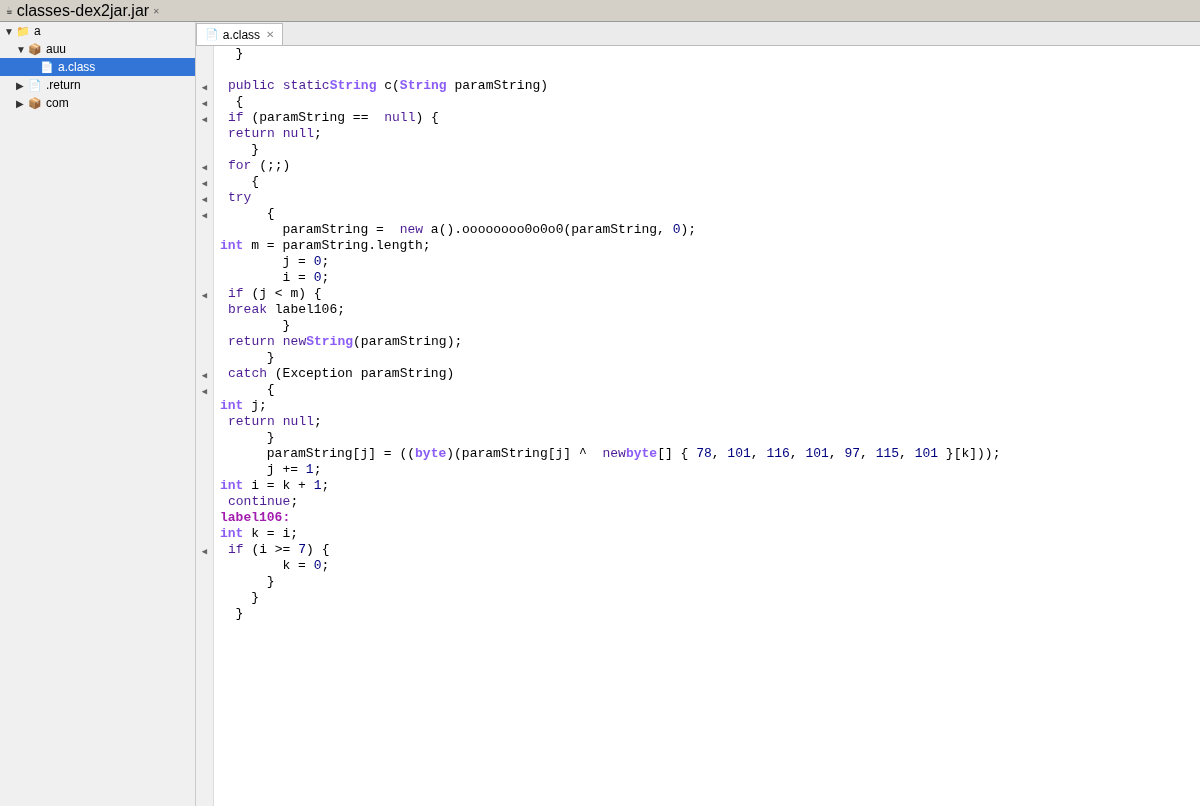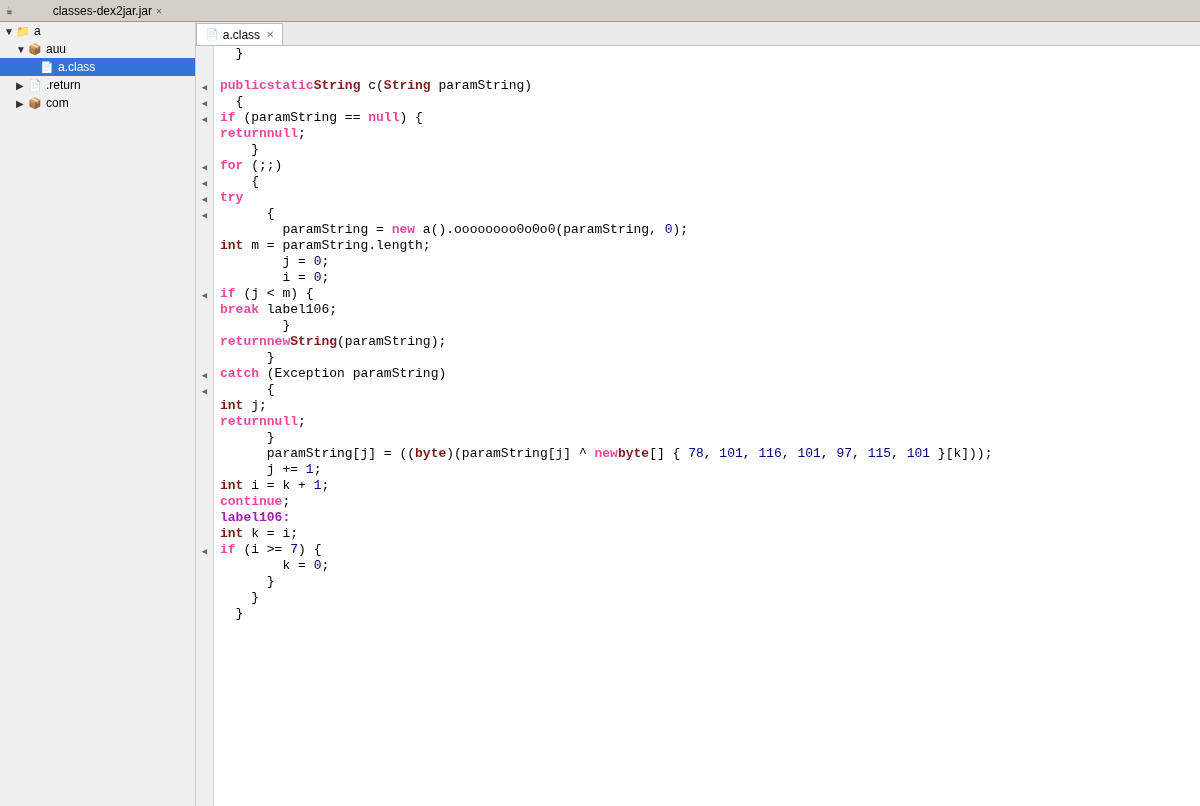--- a/index.html
+++ b/index.html
@@ -15,23 +15,22 @@
     .title-bar {
       background: #d4d0c8;
       border-bottom: 1px solid #999;
       padding: 3px 6px;
       display: flex;
       align-items: center;
       height: 22px;
     }
     .title-bar-text {
       font-family: Arial, sans-serif;
-      font-size: 12px;
+      font-size: 16px;
       color: #000;
-      margin-left: 36px;
     }
     .title-bar-close {
       font-size: 10px;
       color: #666;
       margin-left: 4px;
       cursor: pointer;
     }
     
     .main-layout {
       display: flex;
@@ -139,22 +138,22 @@
       white-space: pre;
     }
     .code-line {
       display: flex;
       align-items: flex-start;
       min-height: 16px;
       line-height: 16px;
       padding-left: 6px;
     }
     
-    .kw { color: #ec4899; font-weight: bold; }                          
-    .type { color: #7f1d1d; font-weight: bold; text-align: right; }                          
+    .kw { color: #4c1d95; font-weight: normal; margin-left: 8px; }                          
+    .type { color: #8b5cf6; font-weight: bold; text-align: right; }                          
     .num { color: #000080; }
     .label-color { color: #a21caf; font-weight: bold; }
   </style>
 </head>
 <body>
 
 <div class="title-bar">
   <span style="margin-right:4px; font-size:11px;">☕</span>
   <span class="title-bar-text">classes-dex2jar.jar</span>
   <span class="title-bar-close">✕</span>

